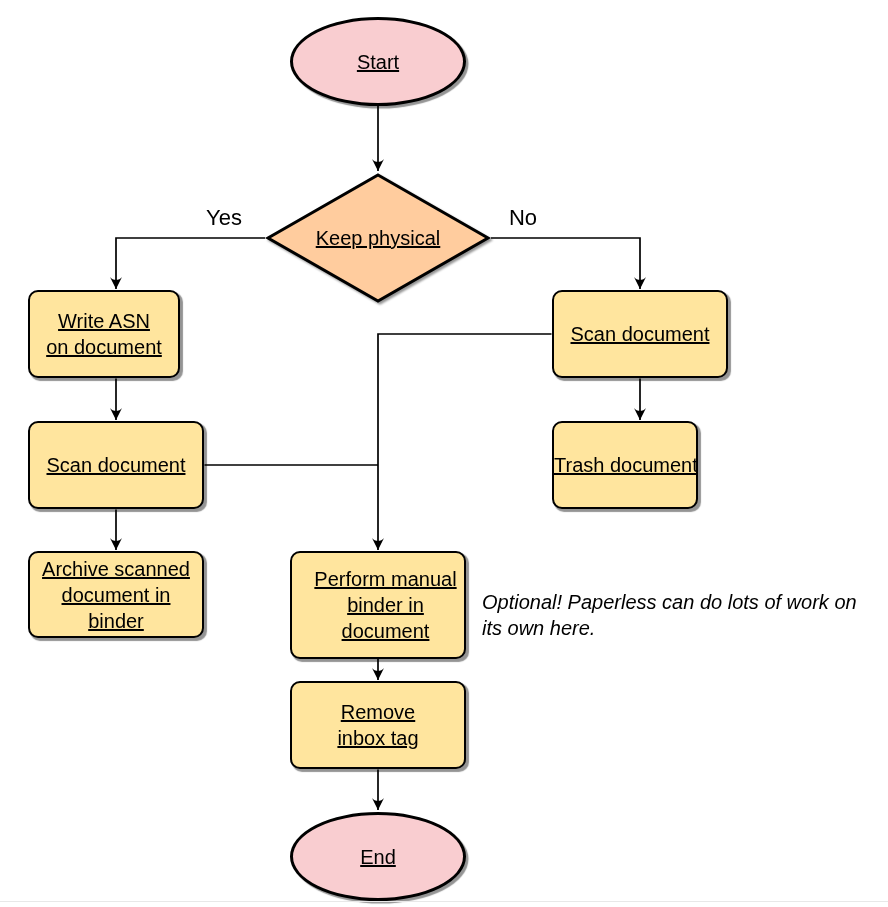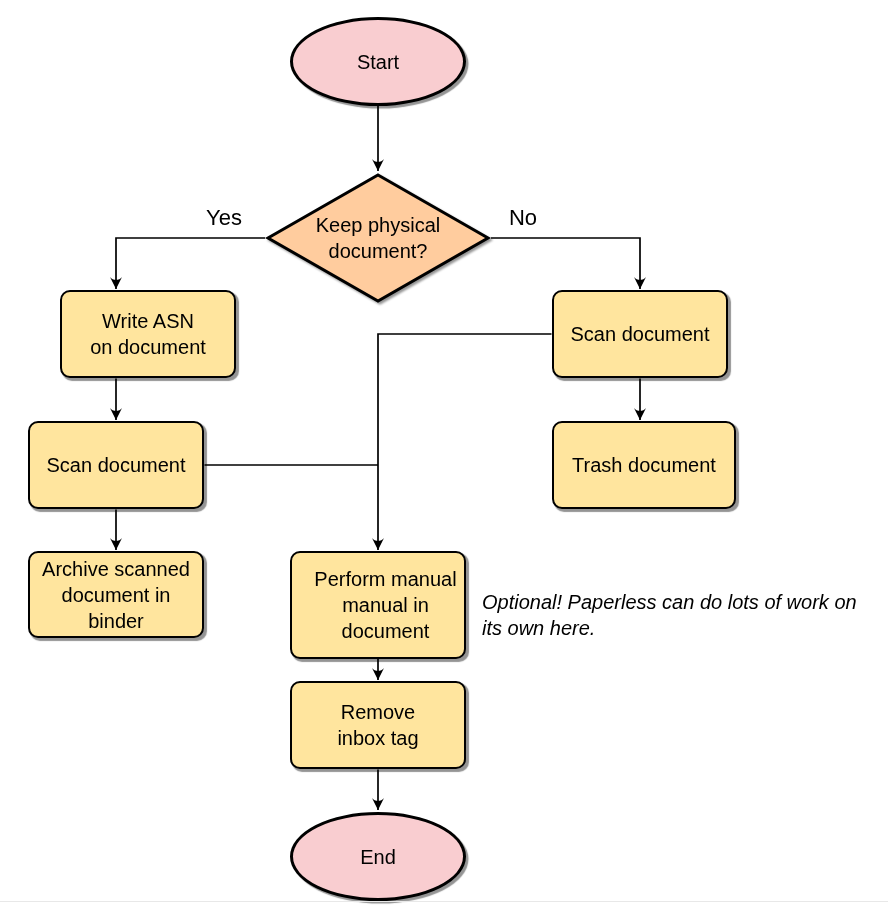--- a/index.html
+++ b/index.html
@@ -28,21 +28,21 @@
   .node {
     position: absolute;
     box-sizing: border-box;
     display: flex;
     align-items: center;
     justify-content: center;
     text-align: center;
     font-size: 20px;
     line-height: 26px;
   }
-  .node .nlines { width: 100%; }
+  .node .nlines { width: 100%; text-decoration: underline; }
   .node .nlines div { white-space: nowrap; }
 
   .rect {
     background: var(--process-fill, #ffe59e);
     border: 2.7px solid var(--node-stroke, #000000);
     border-radius: 10px;
     box-shadow: 2.5px 2.5px 1px rgba(0,0,0,0.42);
   }
   .ellipse {
     background: var(--terminal-fill, #f9cdd0);
@@ -120,25 +120,24 @@
       <div>Start</div>
     </div>
   </div>
 
   <div class="node diamond" style="left:265px; top:172px; width:226px; height:132px;">
     <svg class="dshape" viewBox="0 0 226 132" preserveAspectRatio="none">
       <polygon points="113,3 223,66 113,129 3,66"></polygon>
     </svg>
     <div class="nlines">
       <div>Keep physical</div>
-      <div>document?</div>
     </div>
   </div>
 
-  <div class="node rect" style="left:28px; top:290px; width:176px; height:88px;margin-left:32px;">
+  <div class="node rect" style="left:28px; top:290px; width:152px; height:88px;">
     <div class="nlines">
       <div>Write ASN</div>
       <div>on document</div>
     </div>
   </div>
 
   <div class="node rect" style="left:28px; top:421px; width:176px; height:88px;">
     <div class="nlines">
       <div>Scan document</div>
     </div>
@@ -151,30 +150,30 @@
       <div>binder</div>
     </div>
   </div>
 
   <div class="node rect" style="left:552px; top:290px; width:176px; height:88px;">
     <div class="nlines">
       <div>Scan document</div>
     </div>
   </div>
 
-  <div class="node rect" style="left:552px; top:421px; width:184px; height:88px;">
+  <div class="node rect" style="left:552px; top:421px; width:146px; height:88px;">
     <div class="nlines">
       <div>Trash document</div>
     </div>
   </div>
 
   <div class="node rect" style="left:290px; top:551px; width:176px; height:108px;padding-left:15px;">
     <div class="nlines">
       <div>Perform manual</div>
-      <div>manual in</div>
+      <div>binder in</div>
       <div>document</div>
     </div>
   </div>
 
   <div class="node rect" style="left:290px; top:681px; width:176px; height:88px;">
     <div class="nlines">
       <div>Remove</div>
       <div>inbox tag</div>
     </div>
   </div>

